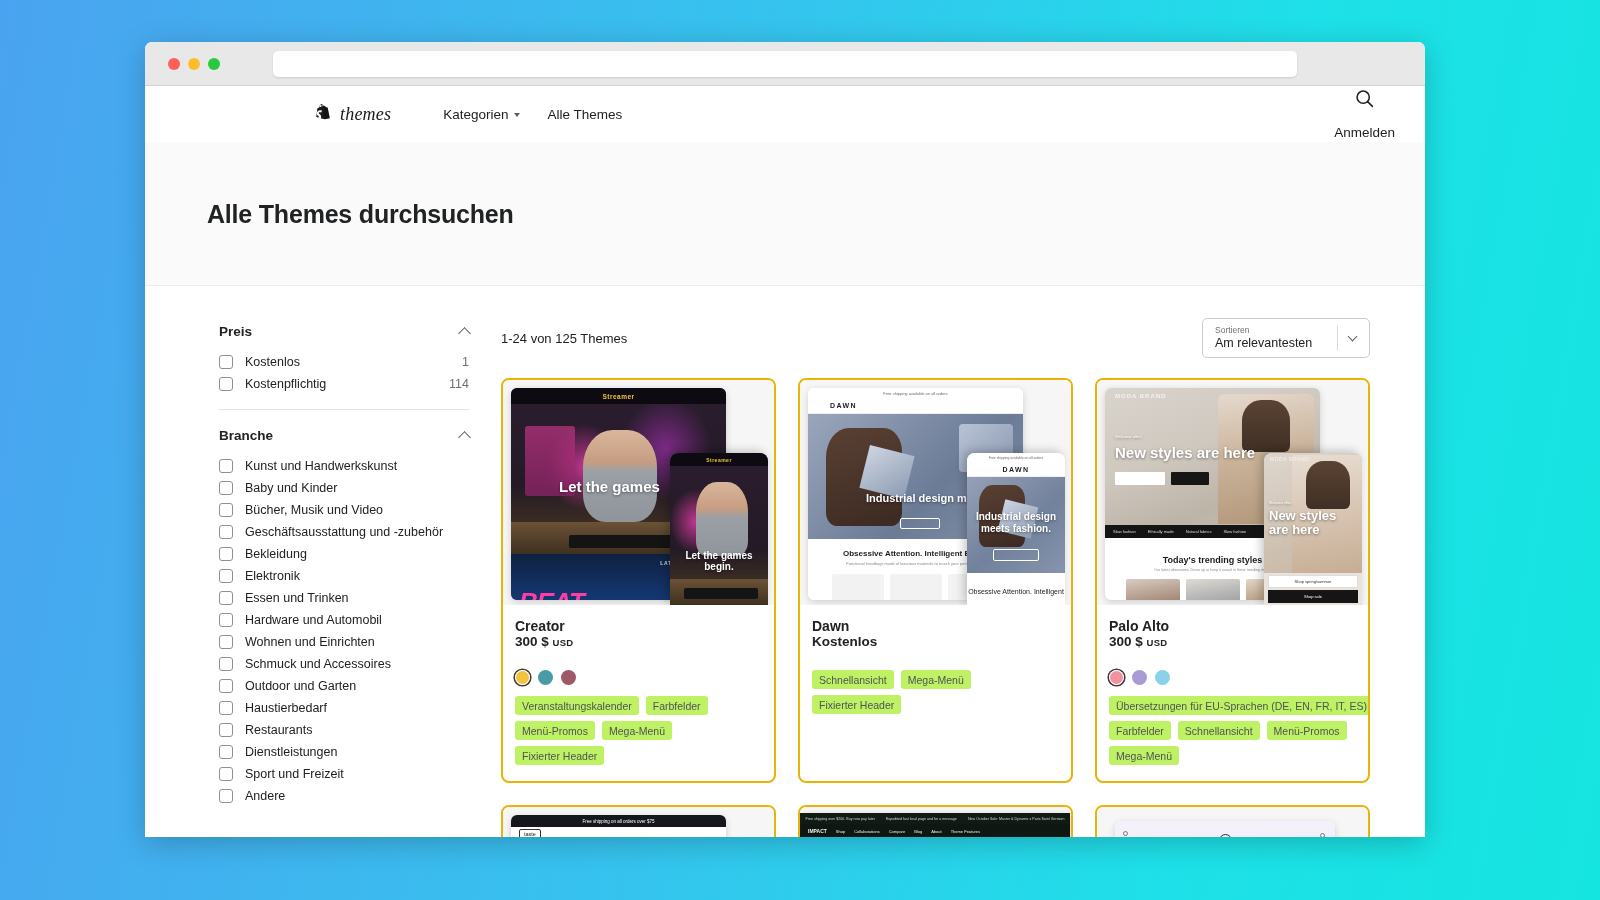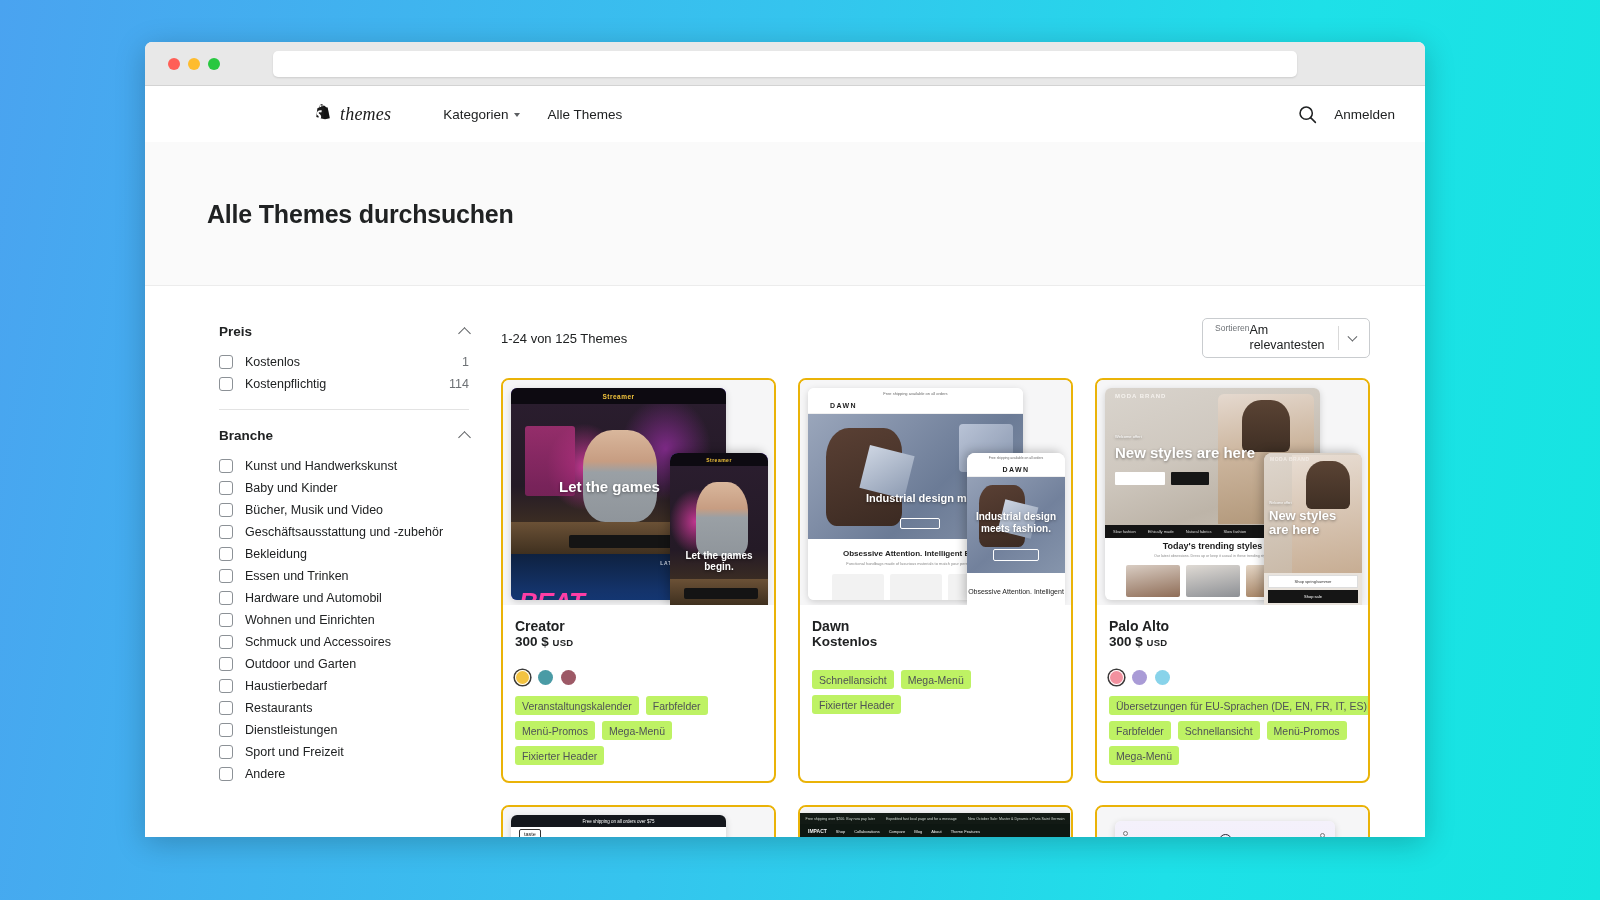--- a/index.html
+++ b/index.html
@@ -78,20 +78,21 @@
     width: 0; height: 0;
     border-left: 3.5px solid transparent;
     border-right: 3.5px solid transparent;
     border-top: 4px solid #5c5f62;
     margin-top: 2px;
   }
   .nav-right {
     margin-left: auto;
     display: flex; align-items: center; gap: 16px;
     padding-right: 5px;
+    flex-direction: column;
   }
   .signin { font-size: 13.5px; color: #202223; cursor: pointer; }
 
   
   .titleband {
     background: #fafafa;
     border-bottom: 1px solid #ececec;
     padding: 58px 0 56px 62px;
   }
   .page-title {
@@ -145,21 +146,21 @@
     padding: 10px 0 20px 0;
   }
   .result-count { font-size: 13px; color: #202223; }
   .sortbox {
     width: 168px; height: 40px;
     border: 1px solid #c9cccf; border-radius: 5px;
     display: flex; align-items: center;
     padding: 0 0 0 12px; cursor: pointer;
     background: #fff;
   }
-  .sort-texts { display: flex; flex-direction: row; justify-content: center; }
+  .sort-texts { display: flex; flex-direction: column; justify-content: center; }
   .sort-label { font-size: 8.5px; color: #6d7175; line-height: 11px; }
   .sort-value { font-size: 12.5px; color: #202223; line-height: 15px; }
   .sort-sep { margin-left: auto; width: 1px; height: 24px; background: #d9d9d9; }
   .sort-chev {
     width: 7px; height: 7px;
     border-right: 1.5px solid #5c5f62;
     border-bottom: 1.5px solid #5c5f62;
     transform: rotate(45deg);
     margin: 0 13px 4px 11px;
   }
@@ -281,21 +282,21 @@
   .pa-img {
     height: 150px;
     background: linear-gradient(160deg, #d9d4cd 0%, #cfc8bf 40%, #bdb4a8 70%, #cbc3b8 100%);
     position: relative;
   }
   .pa-strip {
     position:absolute; left:0; right:0; bottom:0; height: 13px;
     background: #141414; display:flex; align-items:center; gap: 12px;
     padding-left: 8px; font-size: 4px; color: #ddd;
   }
-  .pa-body { background: #fff; height: 56px; text-align:center; padding-top: 3px; }
+  .pa-body { background: #fff; height: 56px; text-align:center; padding-top: 17px; }
   .pa-h { font-size: 9px; font-weight: bold; color: #1a1a1a; }
   .pa-sub { font-size: 3.6px; color: #8b8b8b; margin-top: 3px; }
   .pa-people { display:flex; gap:6px; justify-content:center; margin-top: 7px; }
   .pa-p { width: 54px; height: 32px; border-radius: 2px; }
 
   
   .taste-desk { background: #fff; }
   .taste-ann { height: 12px; background: #14171c; color:#fff; font-size: 4.5px;
                display:flex; align-items:center; justify-content:center; }
   .taste-nav { height: 14px; background:#fff; display:flex; align-items:center; padding: 0 8px; gap: 7px; }
@@ -422,20 +423,24 @@
             <span class="cb"></span>
             <span class="opt-label">Bücher, Musik und Video</span>
           </div>
           <div class="opt">
             <span class="cb"></span>
             <span class="opt-label">Geschäftsausstattung und -zubehör</span>
           </div>
           <div class="opt">
             <span class="cb"></span>
             <span class="opt-label">Bekleidung</span>
+          </div>
+          <div class="opt">
+            <span class="cb"></span>
+            <span class="opt-label">Elektronik</span>
           </div>
           <div class="opt">
             <span class="cb"></span>
             <span class="opt-label">Essen und Trinken</span>
           </div>
           <div class="opt">
             <span class="cb"></span>
             <span class="opt-label">Hardware und Automobil</span>
           </div>
           <div class="opt">

